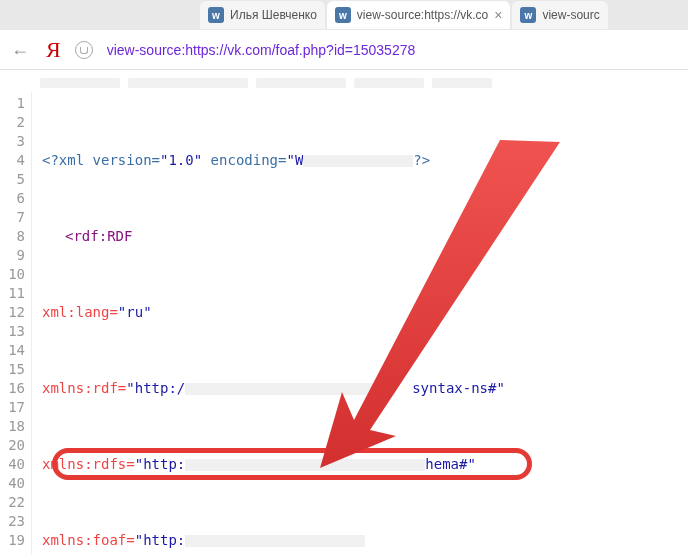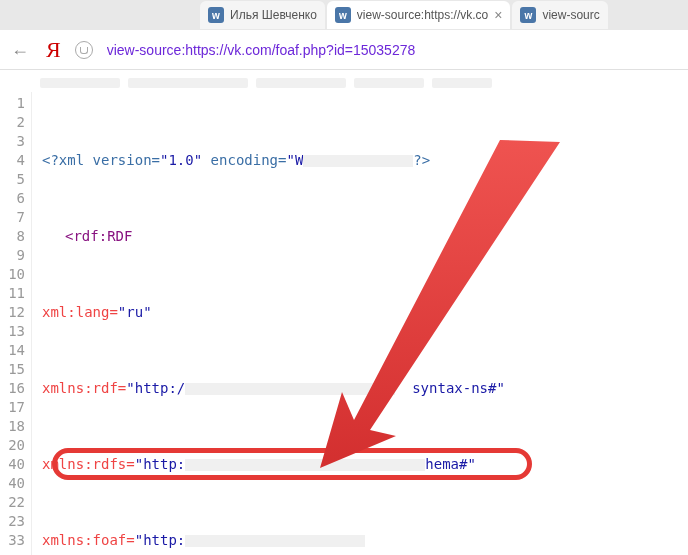--- a/index.html
+++ b/index.html
@@ -208,21 +208,21 @@
       <div>14</div>
       <div>15</div>
       <div>16</div>
       <div>17</div>
       <div>18</div>
     <div>20</div>
       <div>40</div>
       <div>40</div>
       <div>22</div>
       <div>23</div>
-      <div>33</div>
+      <div>19</div>
   </div>
 
   <div class="code">
 
     <div class="line"><span class="decl">&lt;?xml version=</span><span class="val">"1.0"</span><span class="decl"> encoding=</span><span class="val">"W</span><span class="redact" style="width:110px"></span><span class="decl">?&gt;</span></div>
 
     <div class="line"><span class="tagc">&lt;rdf:RDF</span></div>
 
     <div class="line">    <span class="attr">xml:lang=</span><span class="val">"ru"</span></div>
 

